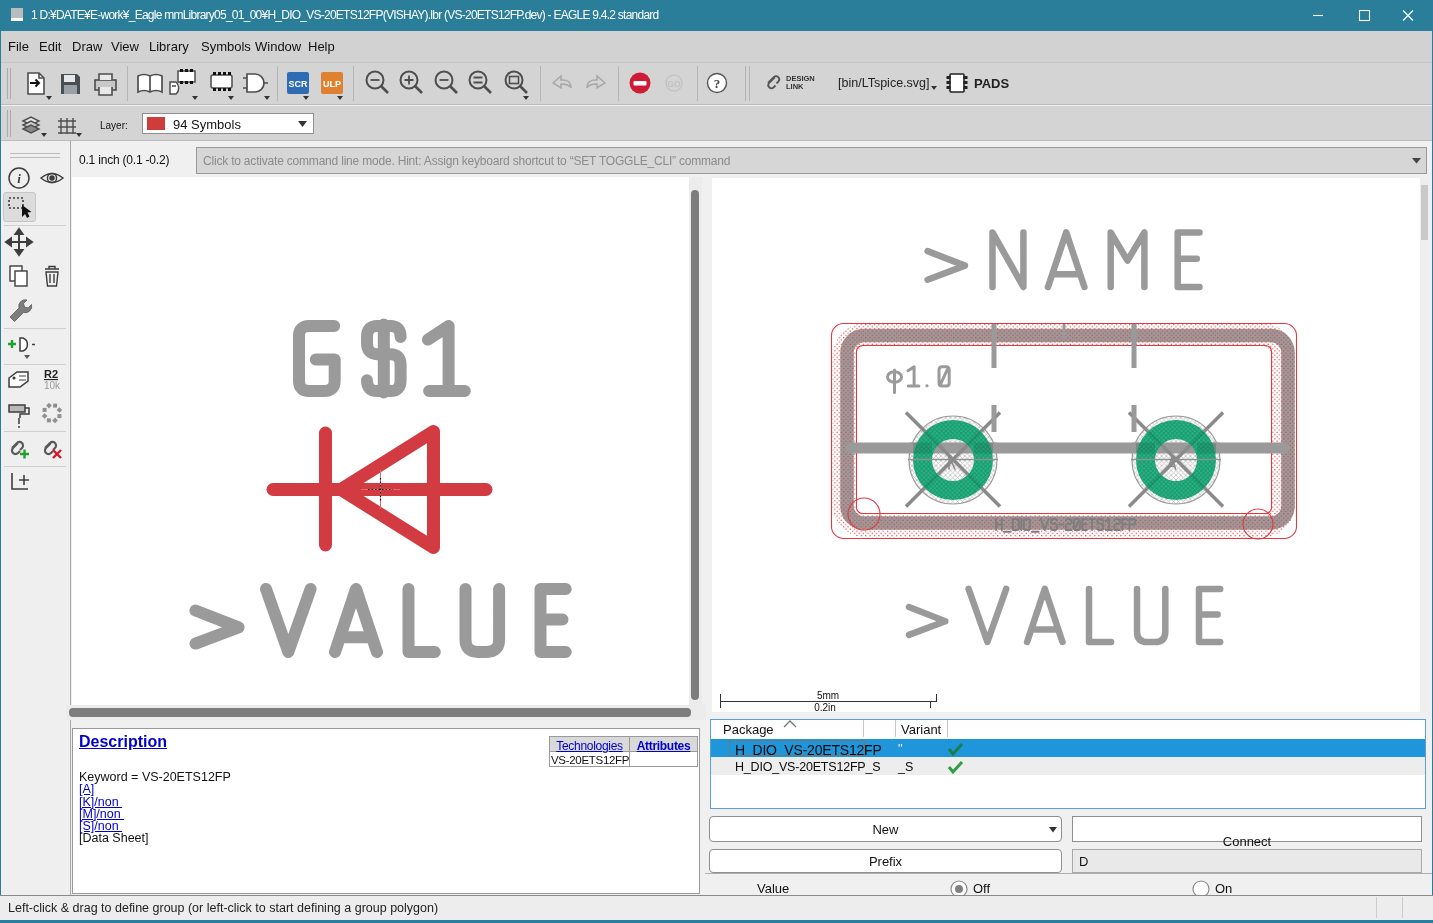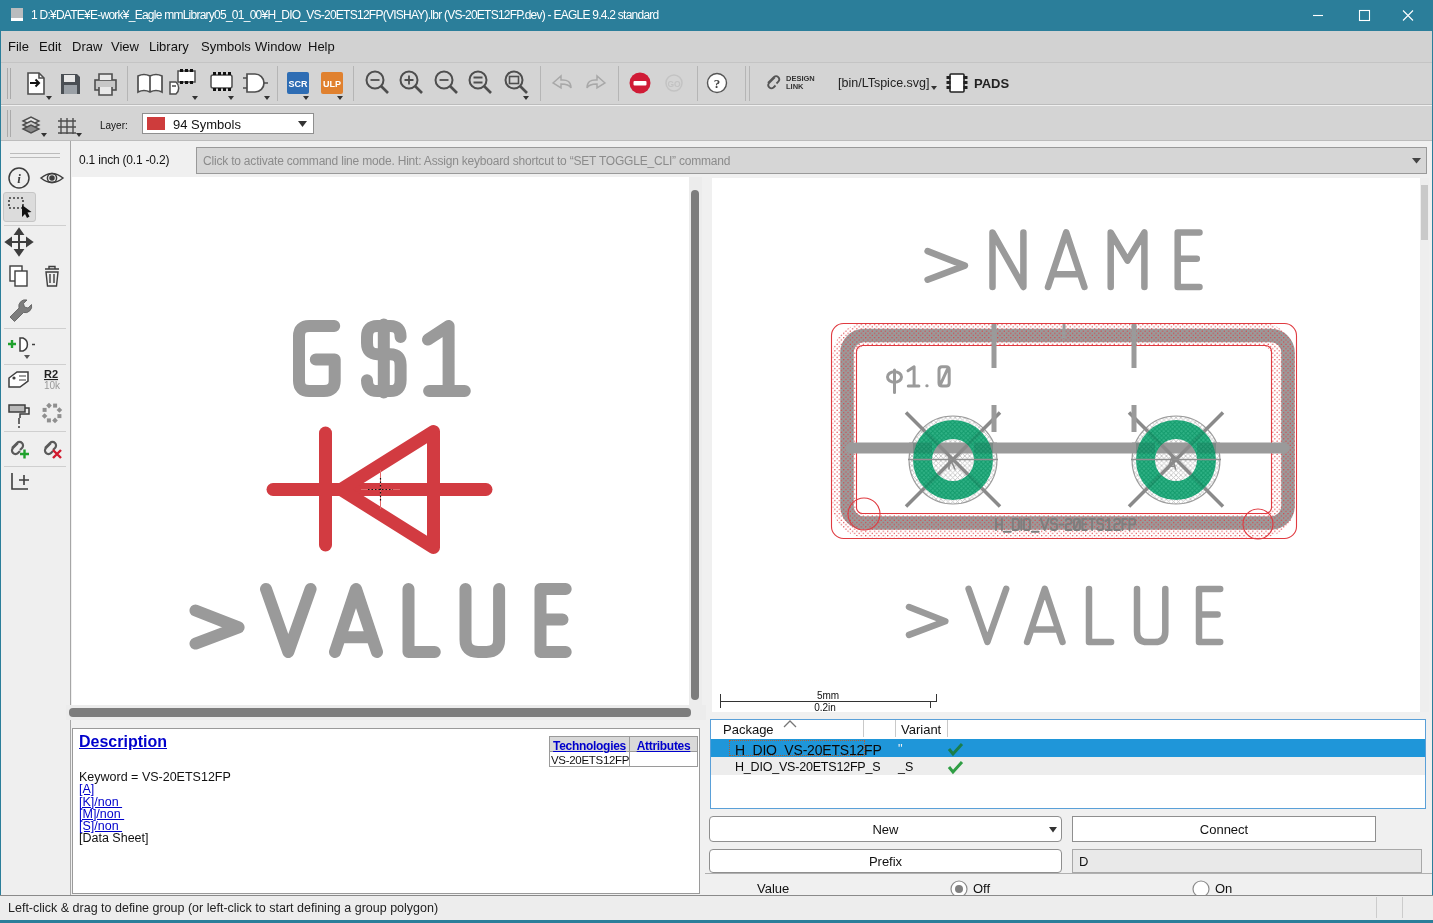--- a/index.html
+++ b/index.html
@@ -329,21 +329,21 @@
       <path d="M 720,701.5 H 937 M 720.5,694 V 708 M 936.5,694 V 701.5 M 930.5,701.5 V 708"></path>
     </g>
 <text x="828" y="699" font-size="10" fill="#111" text-anchor="middle" font-family="Liberation Sans">5mm</text>
 <text x="825" y="711" font-size="10" fill="#111" text-anchor="middle" font-family="Liberation Sans">0.2in</text>
 </svg>
 <div class="abs" style="left:72px;top:728px;width:628px;height:166px;background:#fff;border:1px solid #9a9a9a;"></div>
 <div class="abs" style="left:79px;top:733px;font-size:16px;font-weight:bold;color:#0000cc;text-decoration:underline;">Description</div>
 <div class="abs" style="left:549px;top:736px;width:149px;height:31px;border:1px solid #9a9a9a;background:#fff;"></div>
 <div class="abs" style="left:550px;top:737px;width:147px;height:15px;background:#d9d9d9;border-bottom:1px solid #9a9a9a;"></div>
 <div class="abs" style="left:629px;top:737px;width:1px;height:29px;background:#9a9a9a;"></div>
-<div class="abs" style="left:550px;top:739px;width:79px;font-size:12px;font-weight:bold;color:#0000cc;text-decoration:underline;text-align:center;letter-spacing:-0.3px;">Technologies</div>
+<div class="abs" style="left:550px;top:739px;width:79px;font-size:12px;font-weight:normal;color:#0000cc;text-decoration:underline;text-align:center;letter-spacing:-0.3px;">Technologies</div>
 <div class="abs" style="left:630px;top:739px;width:67px;font-size:12px;font-weight:bold;color:#0000cc;text-decoration:underline;text-align:center;letter-spacing:-0.3px;">Attributes</div>
 <div class="abs" style="left:551px;top:754px;font-size:11.5px;letter-spacing:-0.3px;color:#111;">VS-20ETS12FP</div>
 <div class="abs" style="left:79px;top:771px;font-size:12.5px;line-height:12.3px;color:#111;">Keyword = VS-20ETS12FP<br><span style="color:#0000cc;text-decoration:underline;">[A]</span><br><span style="color:#0000cc;text-decoration:underline;">[K]/non&nbsp;</span><br><span style="color:#0000cc;text-decoration:underline;">[M]/non&nbsp;</span><br><span style="color:#0000cc;text-decoration:underline;">[S]/non&nbsp;</span><br>[Data Sheet]</div>
 <div class="abs" style="left:710px;top:719px;width:716px;height:90px;background:#fff;border:1px solid #5aa0d8;"></div>
 <div class="abs" style="left:723px;top:722px;font-size:13px;color:#111;">Package</div>
 <svg class="abs" style="left:780px;top:719px" width="20" height="10">
     <path d="M 4,8 l 6,-6 l 6,6" fill="none" stroke="#777" stroke-width="1.3"></path>
   </svg>
 <div class="abs" style="left:901px;top:722px;font-size:13px;color:#111;">Variant</div>
 <div class="abs" style="left:863px;top:720px;width:1px;height:17px;background:#c9c9c9;"></div>
@@ -359,21 +359,21 @@
 <div class="abs" style="left:711px;top:757px;width:714px;height:18px;background:#ededed;"></div>
 <div class="abs" style="left:735px;top:760px;font-size:12.5px;letter-spacing:-0.2px;color:#0a0a0a;">H_DIO_VS-20ETS12FP_S</div>
 <div class="abs" style="left:898px;top:760px;font-size:12.5px;color:#0a0a0a;">_S</div>
 <svg class="abs" style="left:946px;top:758px" width="20" height="17">
     <path d="M 3,9 l 4,5 l 9,-10" fill="none" stroke="#2f9e44" stroke-width="3"></path>
   </svg>
 <div class="abs" style="left:709px;top:816px;width:353px;height:26px;background:#fff;border:1px solid #8f8f8f;border-radius:4px;font-size:13px;color:#111;text-align:center;padding-top:5px;">New</div>
 <svg class="abs" style="left:1047px;top:825px" width="14" height="10">
     <path d="M 2,2 l 8,0 l -4,5.5 z" fill="#333"></path>
   </svg>
-<div class="abs" style="left:1072px;top:816px;width:304px;height:26px;background:#fff;border:1px solid #8f8f8f;border-radius:0;font-size:13px;color:#111;text-align:center;padding-top:5px;">Connect</div>
+<div class="abs" style="left:1072px;top:816px;width:350px;height:26px;background:#fff;border:1px solid #8f8f8f;border-radius:0;font-size:13px;color:#111;text-align:center;padding-top:17px;">Connect</div>
 <div class="abs" style="left:709px;top:849px;width:353px;height:24px;background:#fff;border:1px solid #8f8f8f;border-radius:4px;font-size:13px;color:#111;text-align:center;padding-top:4px;">Prefix</div>
 <div class="abs" style="left:1072px;top:849px;width:350px;height:24px;background:#e9e9e9;border:1px solid #a8a8a8;font-size:13px;color:#111;padding:4px 0 0 6px;">D</div>
 <div class="abs" style="left:705px;top:873px;width:728px;height:1px;background:#b0b0b0;"></div>
 <div class="abs" style="left:711px;top:881px;font-size:13px;color:#111;margin-left:46px;">Value</div>
 <svg class="abs" style="left:948px;top:878px" width="22" height="22">
     <circle cx="11" cy="11" r="8" fill="#fff" stroke="#8a8a8a" stroke-width="1.2"></circle>
     <circle cx="11" cy="11" r="4" fill="#808080"></circle>
   </svg>
 <div class="abs" style="left:973px;top:881px;font-size:13px;color:#111;">Off</div>
 <svg class="abs" style="left:1190px;top:878px" width="22" height="22">

